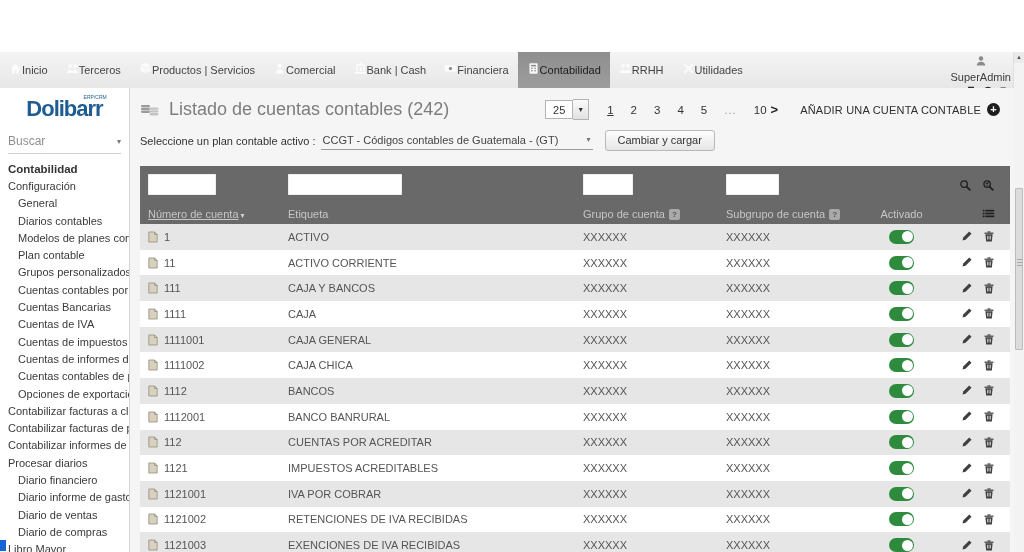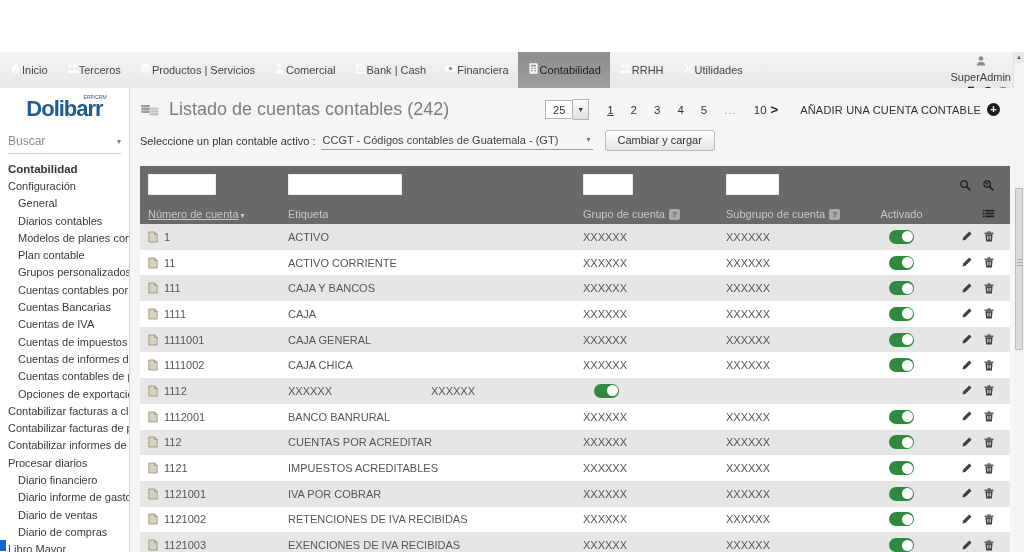--- a/index.html
+++ b/index.html
@@ -515,20 +515,21 @@
      </div>
    </div>
           <div class="trow odd">
      <div class="c c1 num-cell">
        <span class="doc-ic"><svg viewBox="0 0 12 14" width="10" height="12">
                   <path d="M1 1h7l3 3v9H1Z" fill="#d8d1c0" stroke="#97907e" stroke-width="1"></path>
                   <path d="M8 1v3h3" fill="none" stroke="#97907e"></path>
                 </svg></span>
        <span>1112</span>
      </div>
+     <div class="c c2">BANCOS</div>
      <div class="c c3">XXXXXX</div>
      <div class="c c4">XXXXXX</div>
      <div class="c c5">
               <span class="toggle"></span>
             </div>
      <div class="c c6">
        <span class="act"><svg viewBox="0 0 16 16" width="12" height="12">
                   <path d="M2 14l1-4 8-8 3 3-8 8z" fill="#3f3f3f"></path>
                 </svg></span>
        <span class="act"><svg viewBox="0 0 16 16" width="12" height="13">

